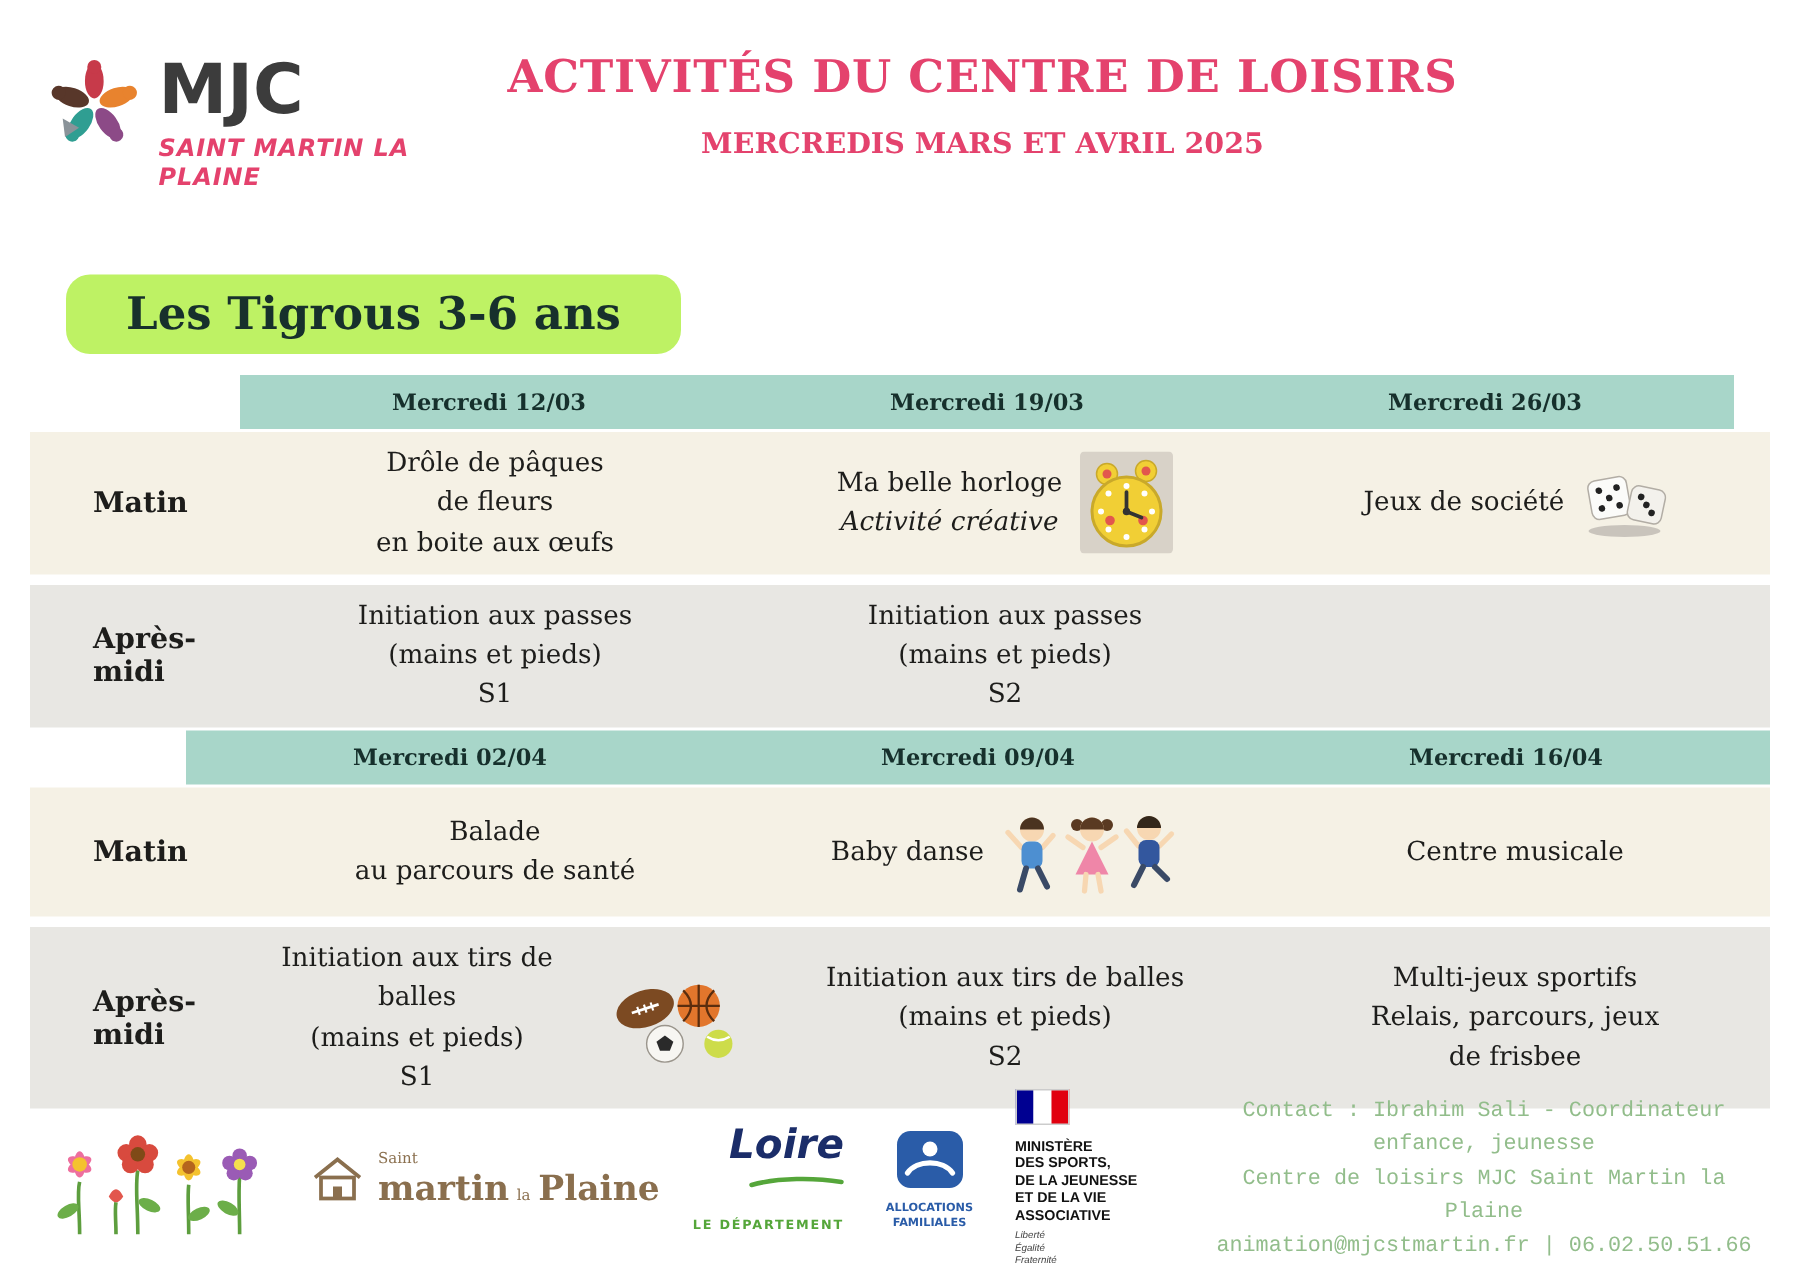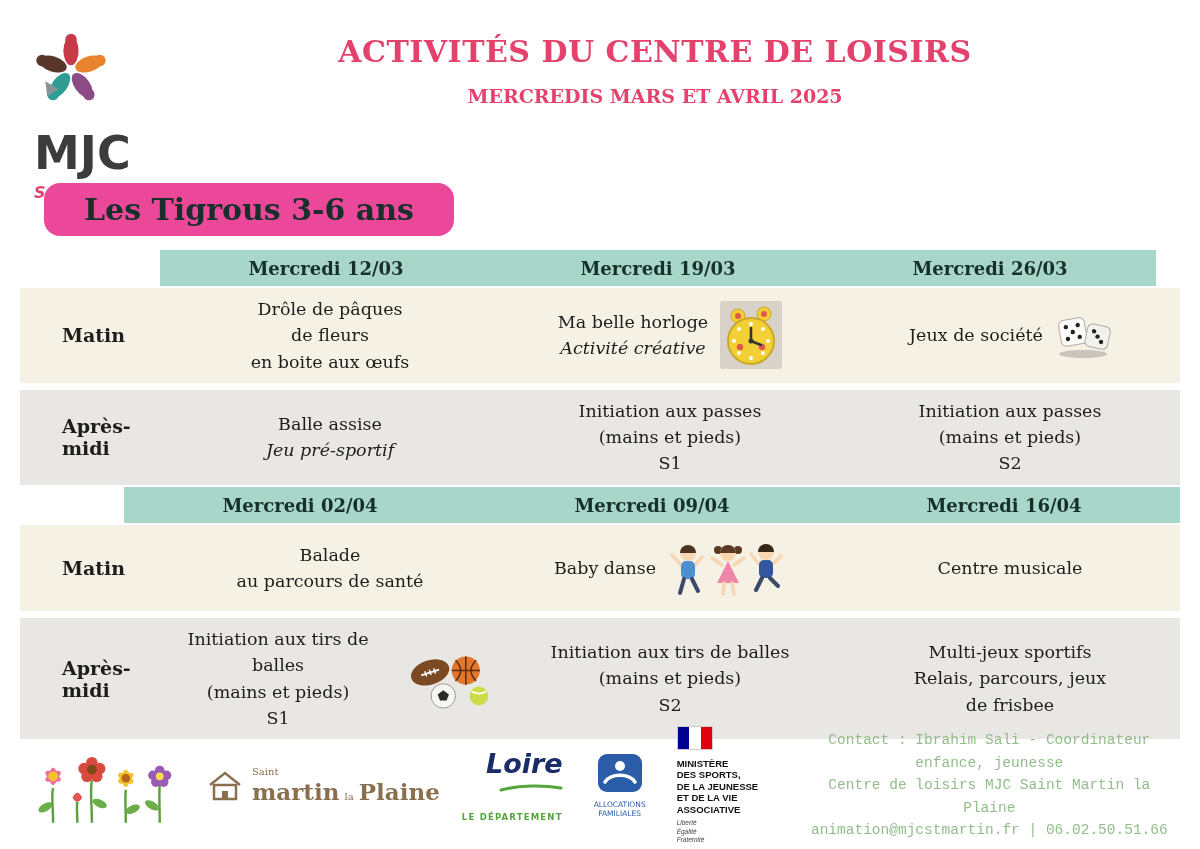--- a/index.html
+++ b/index.html
@@ -2,40 +2,40 @@
 <html><head>
 <meta charset="utf-8">
 <style>
   * { margin:0; padding:0; box-sizing:border-box; }
   body { background:#fff; }
   .page { position:relative; width:1200px; height:849px; background:#ffffff; overflow:hidden;
           font-family:"DejaVu Serif", serif; color:#1d1d1b; }
 
   
   .header { position:absolute; top:28px; left:34px; right:34px; display:flex; }
-  .brand { display:flex; gap:14px; align-items:flex-start; width:260px;flex-direction:column; }
+  .brand { display:flex; gap:14px; align-items:flex-start; width:260px; }
   .brand-text { display:flex; flex-direction:column; margin-top:8px; }
   .brand-name { font-family:"DejaVu Sans", sans-serif; font-size:46px; font-weight:bold; color:#3c3c3c; line-height:1; }
   .brand-sub { font-family:"DejaVu Sans", sans-serif; font-size:16px; font-weight:bold; color:#e4426d; letter-spacing:0.6px; margin-top:7px;font-style:italic; }
   .titles { flex:1; text-align:center; padding-right:150px; padding-top:6px; }
   .title { font-size:30px; font-weight:bold; color:#e4426d; letter-spacing:0.5px; }
   .subtitle { font-size:19px; font-weight:bold; color:#e4426d; margin-top:16px; }
 
   
-  .badge { position:absolute; top:183px; left:44px; background:#ec4899; border-radius:16px;
+  .badge { position:absolute; top:183px; left:44px; background:#bef264; border-radius:16px;
            padding:9px 40px; font-size:30px; font-weight:bold; color:#17302c; }
 
   
   .table { position:absolute; left:20px; right:20px; }
   .t-march { top:250px; }
   .t-april { top:487px; }
   .thead { display:grid; grid-template-columns:repeat(3,1fr); background:#a8d6c9; height:36px; align-items:center; }
   .t-march .thead { margin-left:140px; margin-right:24px; }
   .t-april .thead { margin-left:104px; }
-  .hcell { text-align:center; font-weight:bold; font-size:18px; color:#16302c; }
+  .hcell { text-align:center; font-weight:bold; font-size:15px; color:#16302c; }
   .trow { display:grid; grid-template-columns:140px 1fr 1fr 1fr; align-items:center; }
   .row-matin { background:#f5f1e5; margin-top:2px; }
   .row-apres { background:#e8e7e3; margin-top:7px; }
   .t-march .row-matin { min-height:88px; }
   .t-march .row-apres { min-height:92px; }
   .t-april .row-matin { min-height:86px; }
   .t-april .row-apres { min-height:90px; }
   .rlabel { font-weight:bold; font-size:19px; padding-left:30px;margin-left:12px; }
   .cell { display:flex; align-items:center; justify-content:center; gap:12px; text-align:center;
           font-size:17.5px; line-height:1.5; padding:8px 6px; }
@@ -44,21 +44,21 @@
   
   .footer { position:absolute; top:726px; left:24px; right:24px; display:flex; align-items:center; gap:22px; }
   .stm { display:flex; align-items:center; gap:8px; color:#8a6f4e; }
   .stm-small { font-size:10px; display:block; margin-bottom:1px; }
   .stm-main, .stm-end { font-size:23px; font-weight:bold; }
   .stm-mid { font-size:10px; }
   .loire { text-align:right; }
   .loire-name { font-family:"DejaVu Sans", sans-serif; font-size:27px; font-weight:bold; font-style:italic; color:#1b2d69; line-height:1; }
   .loire-sub { font-family:"DejaVu Sans", sans-serif; font-size:8.5px; color:#55a63a; font-weight:bold; letter-spacing:1.2px; margin-top:16px; }
   .caf { text-align:center; width:70px; }
-  .caf-text { font-family:"DejaVu Sans", sans-serif; font-size:7.5px; color:#2a5ca8; font-weight:normal; line-height:1.25; margin-top:3px; }
+  .caf-text { font-family:"DejaVu Sans", sans-serif; font-size:7.5px; color:#2a5ca8; font-weight:bold; line-height:1.25; margin-top:3px; }
   .ministry { font-family:"Liberation Sans", sans-serif; width:104px; }
   .min-lines { font-weight:bold; font-size:9.5px; line-height:1.2; color:#111; margin-top:4px; }
   .min-motto { font-size:6.5px; font-style:italic; color:#444; margin-top:4px; line-height:1.35; }
   .contact { flex:1; text-align:center; color:#92bd8b; font-family:"Liberation Mono", monospace;
              font-size:14.5px; line-height:1.55; }
 </style>
 </head>
 <body>
 
 <div class="page">
@@ -163,26 +163,20 @@
             <circle cx="38" cy="21" r="2.2" fill="#222"></circle>
               <circle cx="42.5" cy="25.5" r="2.2" fill="#222"></circle>
             <circle cx="47" cy="30" r="2.2" fill="#222"></circle>
           </g>
         </svg>
       </div>
     </div>
 
     <div class="trow row-apres">
       <div class="rlabel">Après-midi</div>
-      <div class="cell">
-        <div>
-          <div>Balle assise</div>
-          <div class="italic">Jeu pré-sportif</div>
-        </div>
-      </div>
       <div class="cell">
         <div>
           <div>Initiation aux passes</div>
           <div>(mains et pieds)</div>
           <div>S1</div>
         </div>
       </div>
       <div class="cell">
         <div>
           <div>Initiation aux passes</div>

